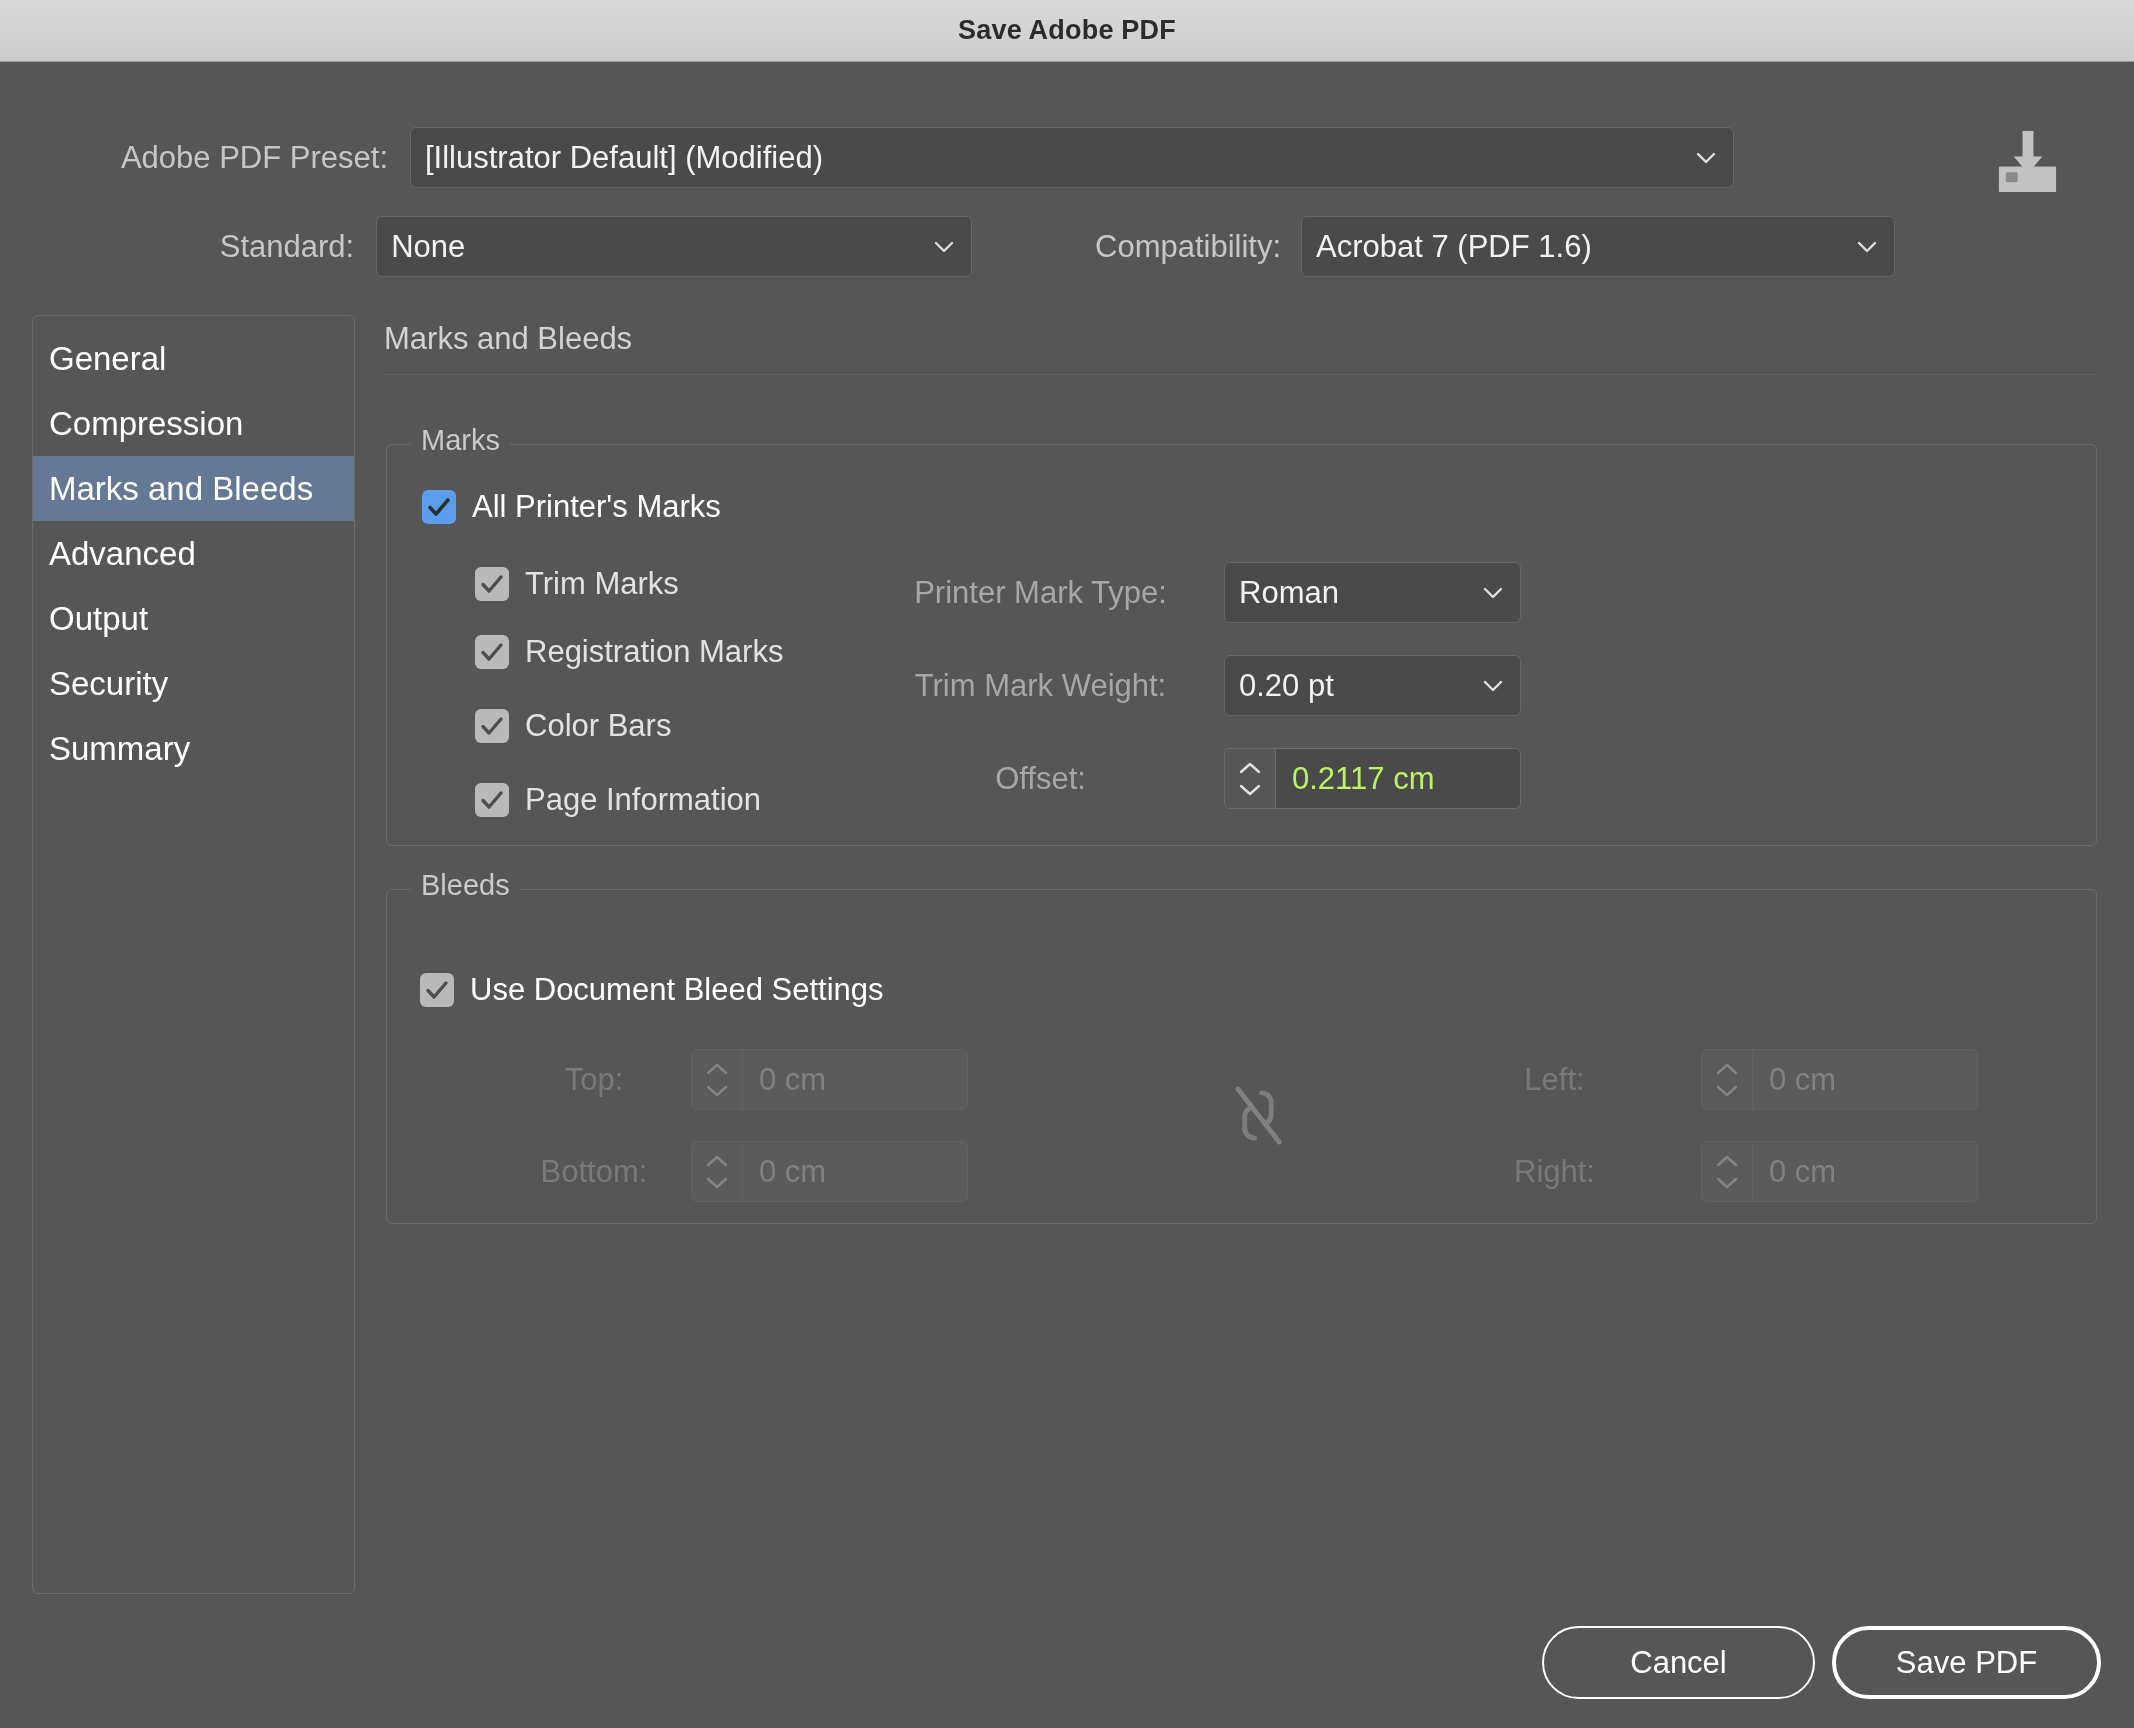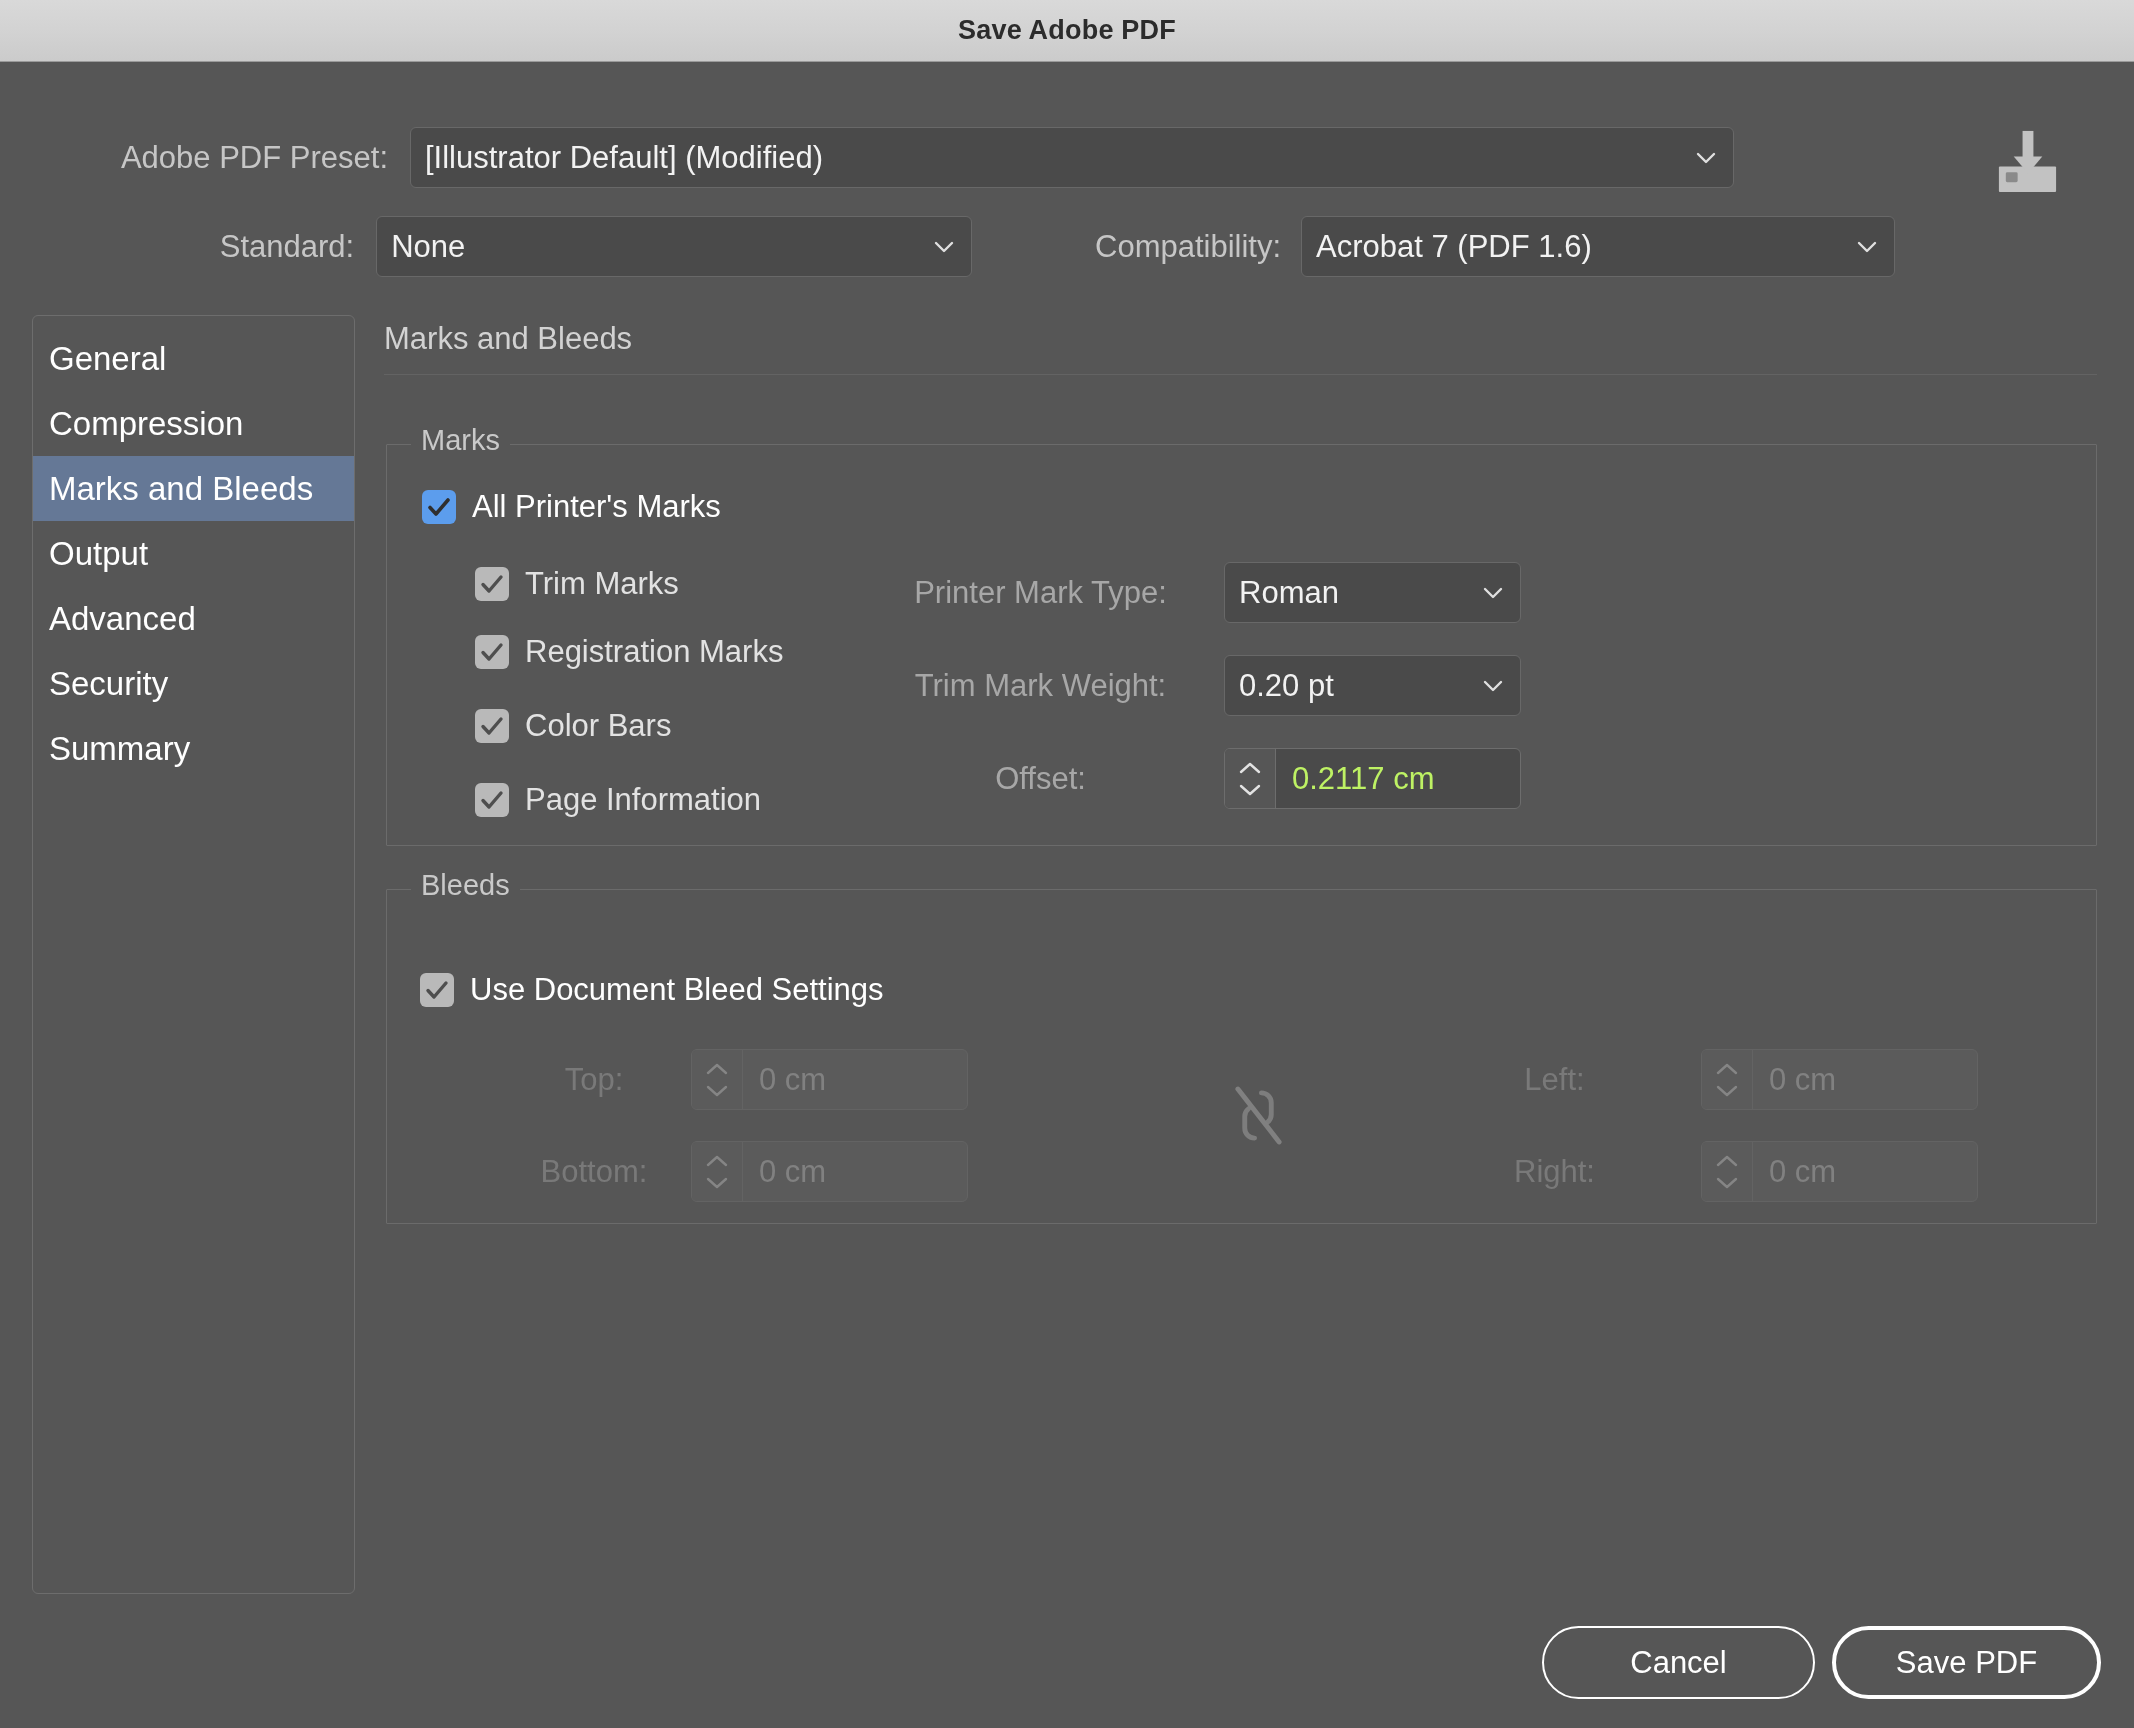--- a/index.html
+++ b/index.html
@@ -91,21 +91,21 @@
   .panel-rule {
     position: absolute;
     left: 384px; top: 374px;
     width: 1713px; height: 1px;
     background: #636363;
   }
 
   .group {
     position: absolute;
     border: 1px solid #6b6b6b;
-    border-radius: 1px;
+    border-radius: 6px;
     background: transparent;
   }
   .group-legend {
     position: absolute;
     top: -21px; left: 24px;
     background: #565656;
     padding: 0 10px;
     color: #c9c9c9; font-size: 29px;
     white-space: nowrap;
   }
@@ -242,22 +242,22 @@
             <path d="M3 7 L11 15 L19 7" fill="none" stroke="#e0e0e0" stroke-width="2.4" stroke-linecap="round" stroke-linejoin="round"></path>
           </svg>
       </span>
     </div>
   </div>
 
   <div class="sidebar" id="sidebar">
       <div class="side-item"><span>General</span></div>
       <div class="side-item"><span>Compression</span></div>
       <div class="side-item selected"><span>Marks and Bleeds</span></div>
+      <div class="side-item"><span>Advanced</span></div>
       <div class="side-item"><span>Output</span></div>
-      <div class="side-item"><span>Advanced</span></div>
       <div class="side-item"><span>Security</span></div>
       <div class="side-item"><span>Summary</span></div>
     </div>
 
   <div class="panel-title">Marks and Bleeds</div>
   <div class="panel-rule"></div>
 
   <div class="group" style="left:386px; top:444px; width:1711px; height:402px;">
     <div class="group-legend">Marks</div>
   </div>

